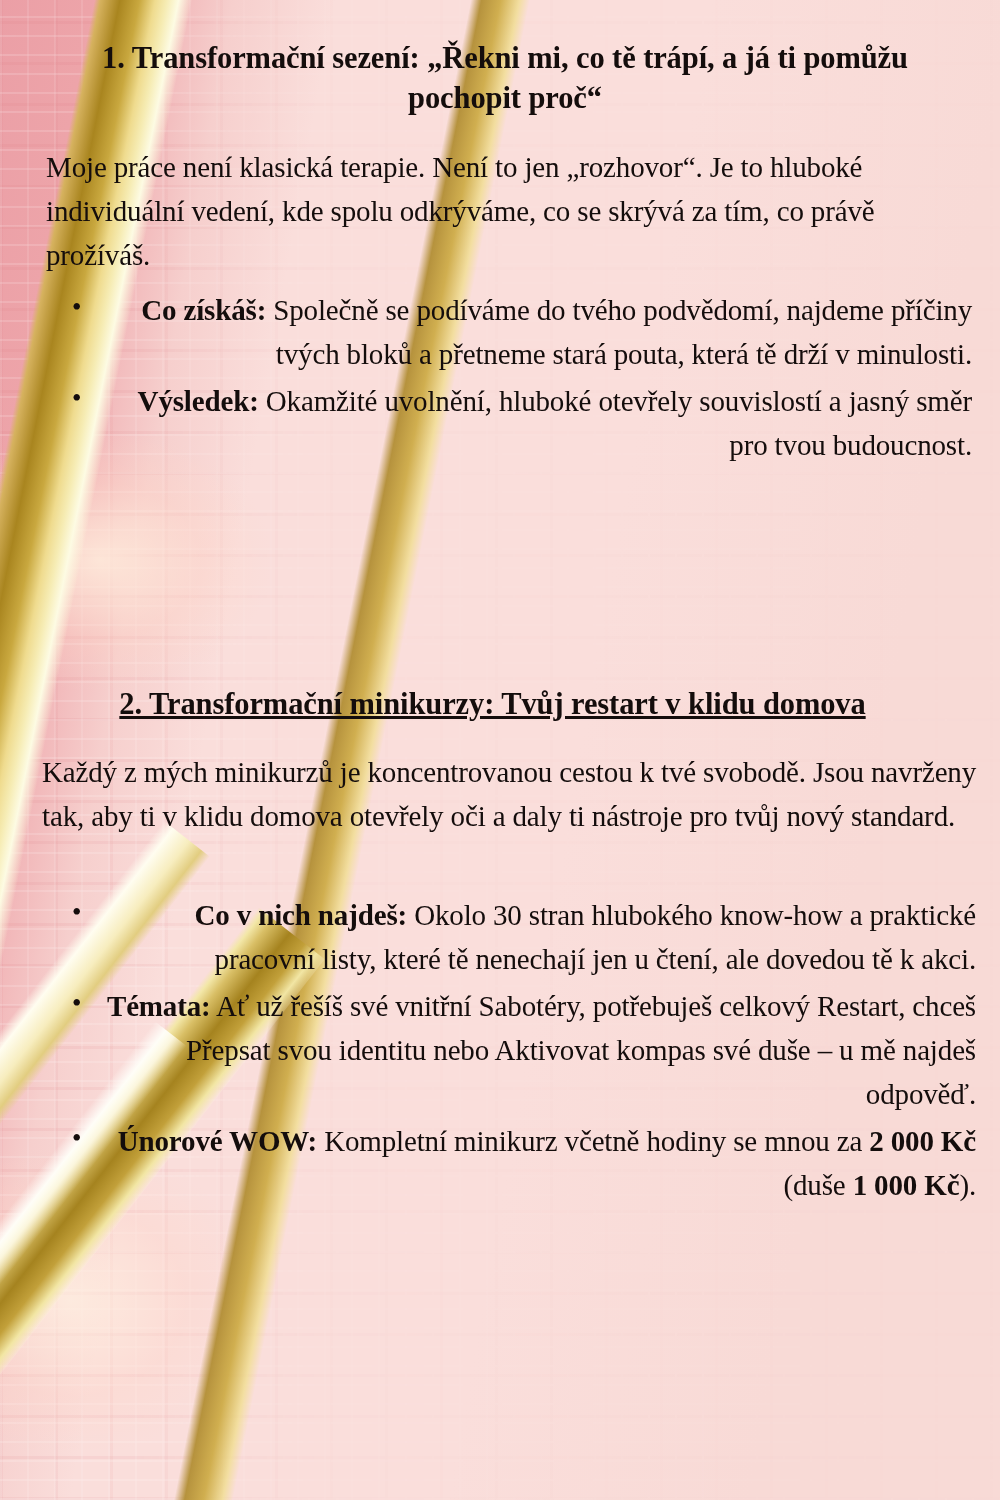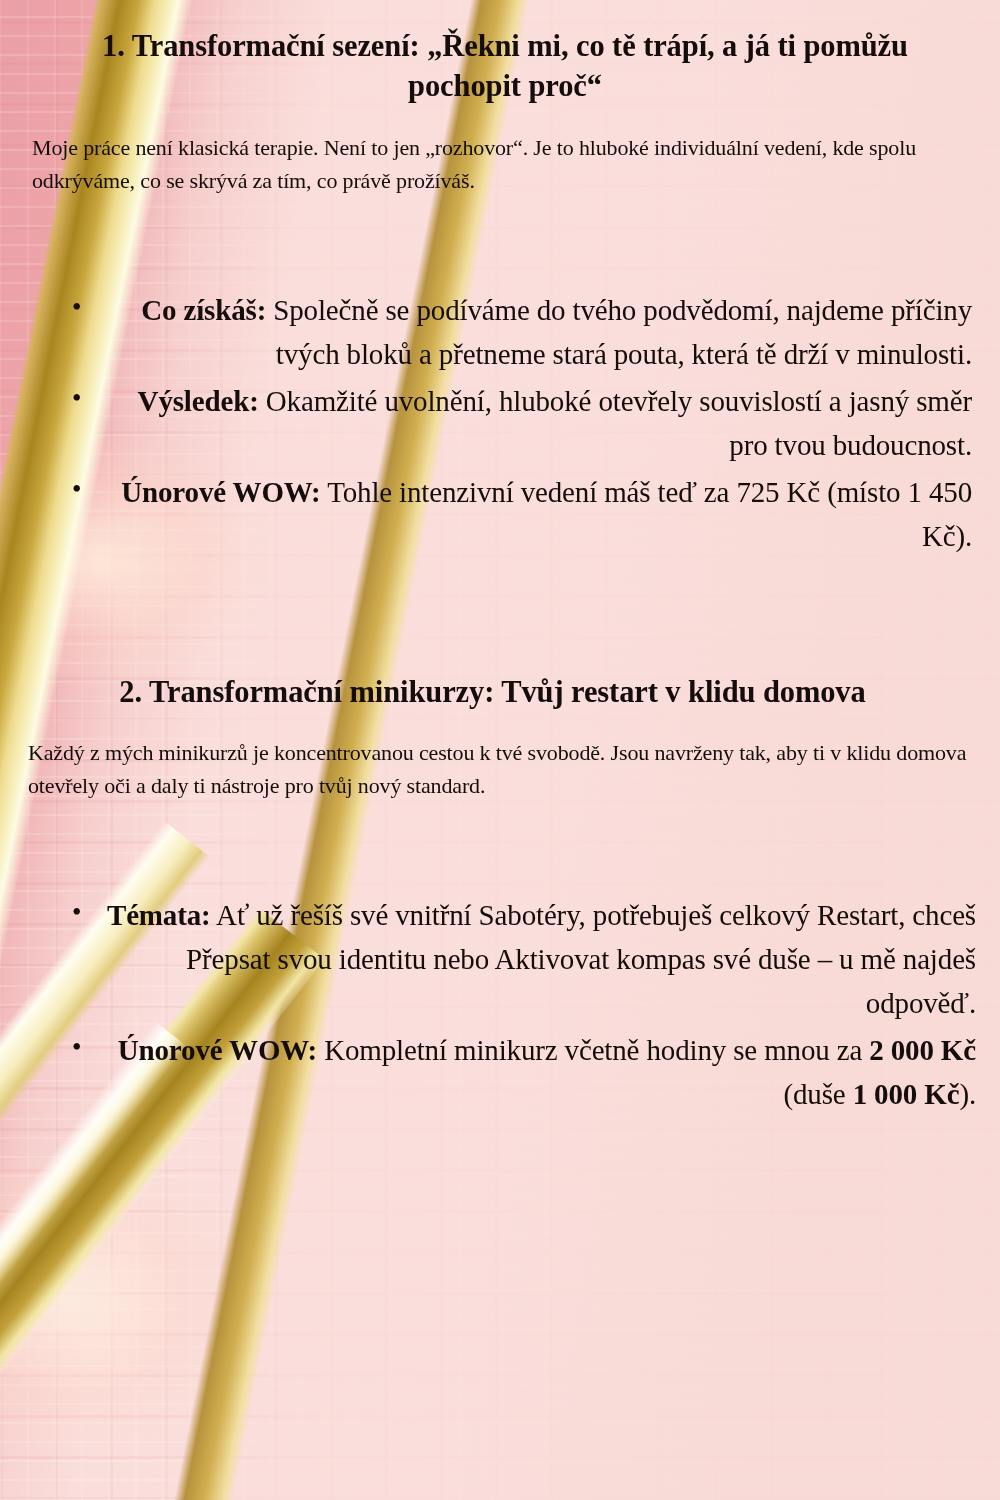--- a/index.html
+++ b/index.html
@@ -155,42 +155,43 @@
     padding: 0 28px 0 32px;
     box-sizing: border-box;
     color: #140d0c;
   }
 
   h2.section-title {
     font-size: 30.5px;
     font-weight: bold;
     line-height: 1.32;
     text-align: center;
-    margin: 0;
+    margin: 12px;
     letter-spacing: -0.1px;
   }
   .sec1-title {
     position: absolute;
     left: 52px;
     right: 42px;
     top: 26px;
   }
   .sec2-title {
     position: absolute;
     left: 18px;
     right: 33px;
     top: 672px;
     font-size: 29.5px;
+    text-decoration: underline;
   }
 
   p.lede {
     position: absolute;
-    font-size: 22px;
+    font-size: 29px;
     line-height: 1.52;
-    margin: 0;
+    margin: 14px;
     letter-spacing: -0.15px;
   }
   .sec1-lede { left: 32px; right: 40px; top: 131px; }
   .sec2-lede { left: 28px; right: 4px; top: 736px; }
 
   ul.bullets {
     position: absolute;
     margin: 0;
     padding: 0;
     list-style: none;
@@ -239,30 +240,30 @@
 
     <p class="lede sec1-lede">Moje práce není klasická terapie. Není to jen „rozhovor“. Je to hluboké individuální vedení, kde spolu odkrýváme, co se skrývá za tím, co právě prožíváš.</p>
 
     <ul class="bullets sec1-bullets">
       <li>
         <span class="b">Co získáš:</span><span> Společně se podíváme do tvého podvědomí, najdeme příčiny tvých bloků a přetneme stará pouta, která tě drží v minulosti.</span>
       </li>
       <li>
         <span class="b">Výsledek:</span><span> Okamžité uvolnění, hluboké otevřely souvislostí a jasný směr pro tvou budoucnost.</span>
       </li>
-      <li>
-        <span class="b">Únorové WOW:</span><span> Tohle intenzivní vedení máš teď za 725 Kč (místo 1 450 Kč).</span>
-      </li>
     </ul>
 
     <h2 class="section-title sec2-title">2. Transformační minikurzy: Tvůj restart v klidu domova</h2>
 
     <p class="lede sec2-lede">Každý z mých minikurzů je koncentrovanou cestou k tvé svobodě. Jsou navrženy tak, aby ti v klidu domova otevřely oči a daly ti nástroje pro tvůj nový standard.</p>
 
     <ul class="bullets sec2-bullets">
+      <li>
+        <span class="b">Co v nich najdeš:</span><span> Okolo 30 stran hlubokého know-how a praktické pracovní listy, které tě nenechají jen u čtení, ale dovedou tě k akci.</span>
+      </li>
       <li>
         <span class="b">Témata:</span><span> Ať už řešíš své vnitřní Sabotéry, potřebuješ celkový Restart, chceš Přepsat svou identitu nebo Aktivovat kompas své duše – u mě najdeš odpověď.</span>
       </li>
       <li>
         <span class="b">Únorové WOW:</span><span><span> Kompletní minikurz včetně hodiny se mnou za </span><span class="b">2 000 Kč</span><span> (duše </span><span class="b">1 000 Kč</span><span>).</span></span>
       </li>
     </ul>
 
   </div>
 </div>

